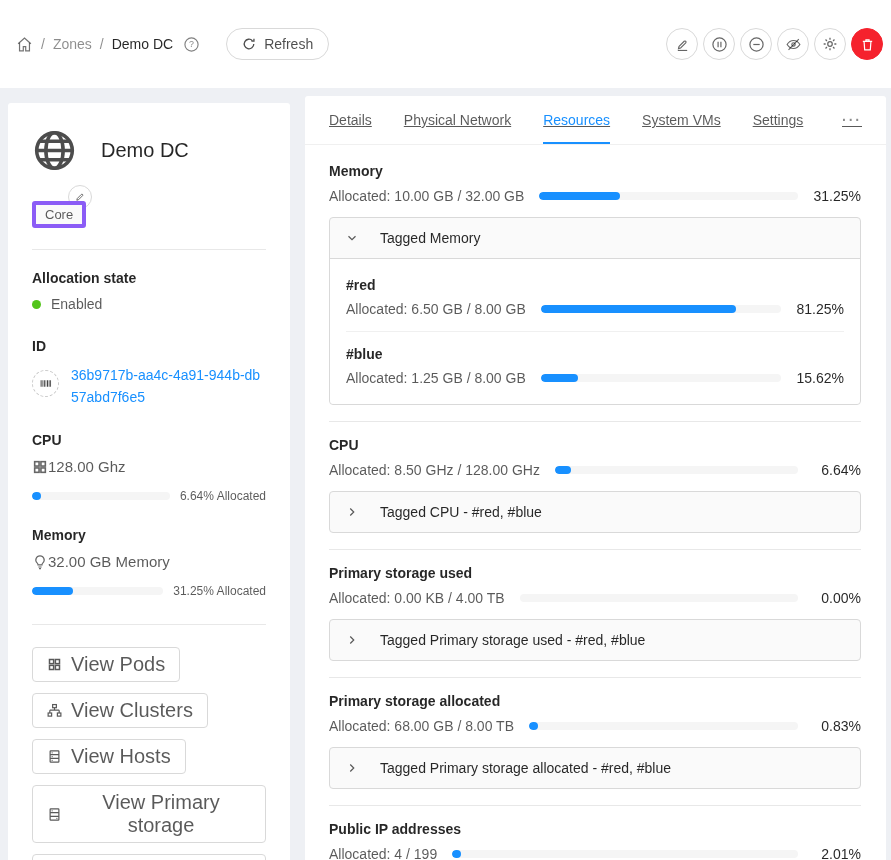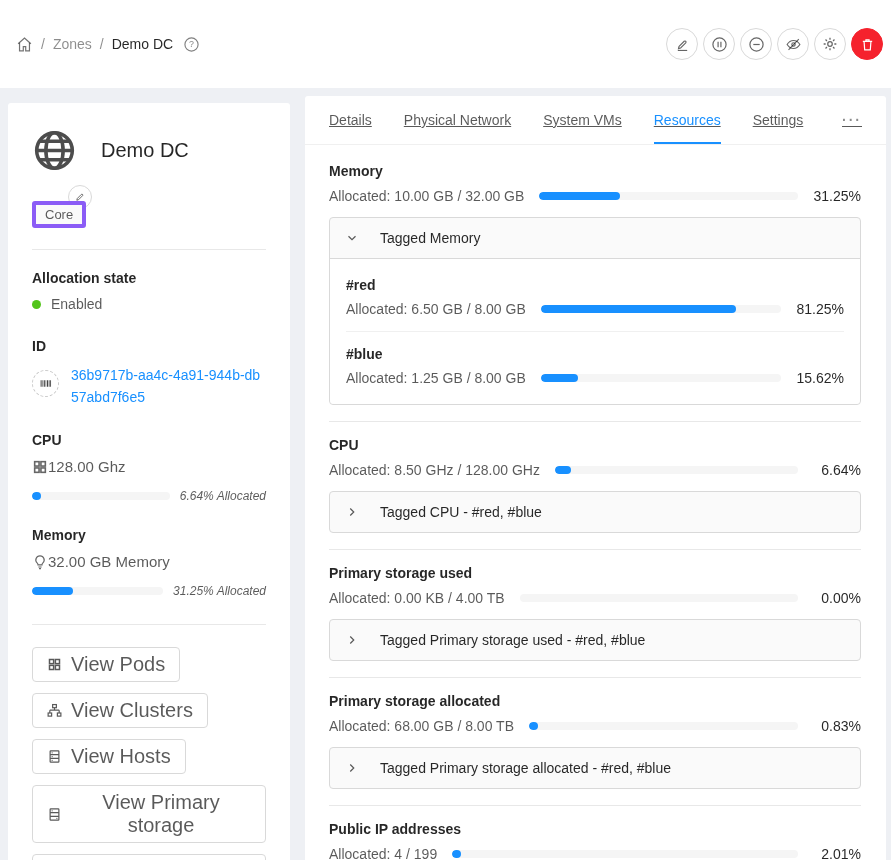--- a/index.html
+++ b/index.html
@@ -42,21 +42,21 @@
   .side-divider { height:1px; background:#e8e8e8; margin:18px 0 4px; }
   .side-label { font-weight:700; font-size:14px; color:rgba(0,0,0,.85); margin:20px 0 10px; }
   .status-row { display:flex; align-items:center; gap:10px; }
   .dot { width:9px; height:9px; border-radius:50%; background:#52c41a; flex:none; }
   .id-row { display:flex; align-items:flex-start; gap:12px; margin-top:6px; }
   .id-badge { width:27px; height:27px; border-radius:50%; border:1px dashed #c9c9c9; color:#444;
     display:flex; align-items:center; justify-content:center; flex:none; margin-top:6px; }
   .id-link { color:#1890ff; line-height:22px; word-break:break-all; width:200px; cursor:pointer; }
   .res-row { display:flex; align-items:center; font-size:15px; color:rgba(0,0,0,.65); }
   .res-row .icon { color:#666; }
-  .side-progress-row { display:flex; align-items:center; gap:10px; margin:14px 0 4px;font-style:italic; }
+  .side-progress-row { display:flex; align-items:center; gap:10px; margin:14px 0 4px; }
   .side-pct { font-size:12px; color:rgba(0,0,0,.65); flex:none; }
   .progress { flex:1; height:8px; border-radius:100px; background:#f5f5f5; overflow:hidden; }
   .progress-fill { height:100%; border-radius:100px; background:#1890ff; width:0; }
   .side-buttons { margin-top:22px; display:flex; flex-direction:column; align-items:flex-start; gap:11px; }
   .side-btn { display:inline-flex; align-items:center; gap:9px; border:1px solid #d9d9d9; background:#fff;
     border-radius:4px; padding:5px 14px; font-size:20px; color:rgba(0,0,0,.65); cursor:pointer; }
   .side-btn .icon { color:#595959; }
 
   
   .tabbar { display:flex; align-items:center; padding:0 24px; border-bottom:1px solid #f0f0f0;text-decoration:underline; }
@@ -95,20 +95,29 @@
     <span class="crumb-sep">/</span>
     <span class="crumb-link">Zones</span>
     <span class="crumb-sep">/</span>
     <span class="crumb-current">Demo DC</span>
     <span class="icon help-circ">
       <svg width="17" height="17" viewBox="0 0 24 24">
           <circle cx="12" cy="12" r="9.3" fill="none" stroke="currentColor" stroke-width="1.6"></circle>
           <text x="12" y="16.2" text-anchor="middle" font-size="12.5" fill="currentColor" font-family="Liberation Sans, sans-serif">?</text>
         </svg>
     </span>
+    <button class="refresh-btn">
+      <span class="icon">
+        <svg width="14" height="14" viewBox="0 0 24 24" fill="none" stroke="currentColor" stroke-width="2.2">
+            <path d="M20.2 12a8.2 8.2 0 1 1-2.4-5.8"></path>
+            <path d="M20.5 2.8v4.4h-4.4"></path>
+          </svg>
+      </span>
+      <span>Refresh</span>
+    </button>
   </div>
 
   <div class="actions">
     <button class="action-btn">
       <span class="icon">
         <svg width="15" height="15" viewBox="0 0 24 24" fill="none" stroke="currentColor" stroke-width="1.8">
             <path d="M6.5 15l8.2-8.2a1.6 1.6 0 0 1 2.3 0l.2.2a1.6 1.6 0 0 1 0 2.3L9 17.5l-3.4 1 .9-3.5z"></path>
             <path d="M4.5 21.5h15"></path>
           </svg>
       </span>
@@ -300,22 +309,22 @@
         </span>
         <span>View Secondary storage</span>
       </button>
     </div>
   </div>
 
   <div class="card detail-card">
     <div class="tabbar">
       <div class="tab">Details</div>
       <div class="tab">Physical Network</div>
+      <div class="tab active">Resources</div>
       <div class="tab">System VMs</div>
-      <div class="tab active">Resources</div>
       <div class="tab">Settings</div>
       <div class="tabs-more">···</div>
     </div>
 
     <div class="content">
 
       <section>
         <div class="sec-name">Memory</div>
         <div class="alloc-row">
           <span class="alloc-label">Allocated: 10.00 GB / 32.00 GB</span>

